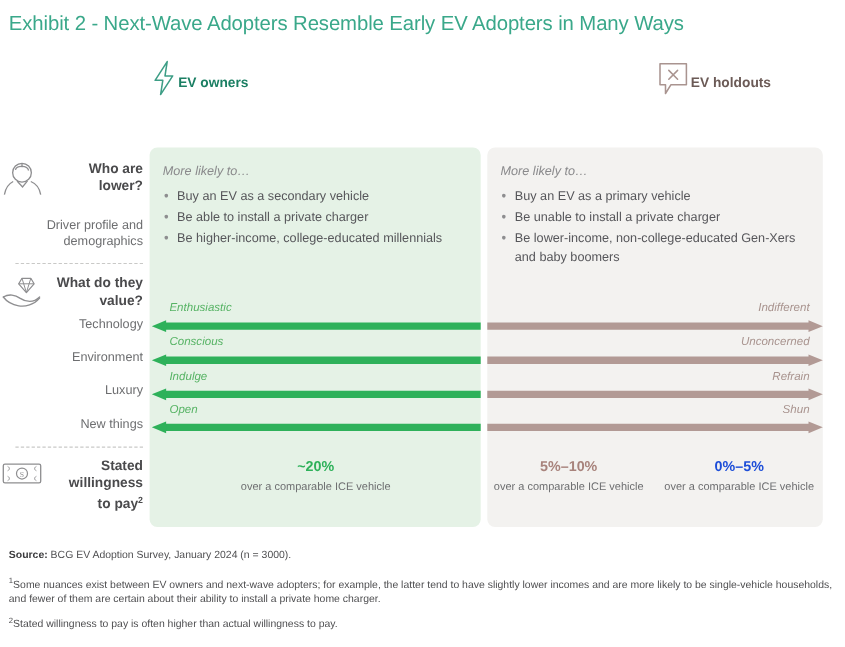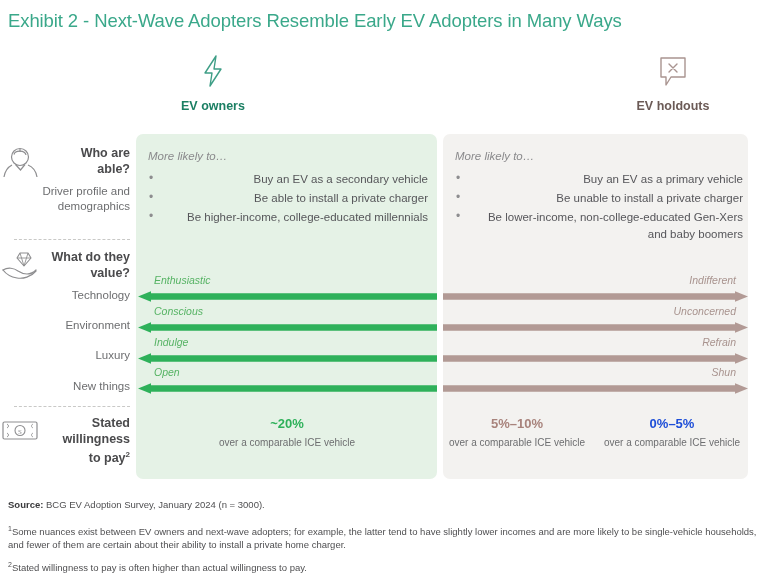--- a/index.html
+++ b/index.html
@@ -19,21 +19,21 @@
     font-size: 18.5px;
     color: #3aa88a;
     letter-spacing: -0.1px;
     white-space: nowrap;
   }
 
   
   .col-headers { position: absolute; left: 136px; top: 52px; width: 614px; height: 76px; }
   .col-head {
     position: absolute; top: 0; width: 154px;
-    display: flex; flex-direction: column; align-items: center;
+    display: flex; flex-direction: row; align-items: center;
   }
   .col-head .ico { height: 38px; display:flex; align-items:center; justify-content:center; }
   .col-head .lbl {
     margin-top: 9px; font-size: 12.5px; font-weight: bold;
     text-align: center; line-height: 15px;
   }
   .ch0 { left: 0px; }
   .ch1 { left: 154px; }
   .ch2 { left: 307px; }
   .ch3 { left: 460px; }
@@ -57,35 +57,35 @@
   .side-head {
     display: flex; align-items: flex-start; justify-content: flex-end; gap: 6px;
   }
   .side-head .sico { flex: 0 0 auto; }
   .side-head .stitle {
     font-size: 12.5px; font-weight: bold; color: #4a4a4c;
     text-align: right; line-height: 15.5px;
   }
   .side-sub {
     font-size: 11.5px; color: #6d6e70; text-align: right;
-    line-height: 15px; margin-top: 0; padding-left: 4px;
+    line-height: 15px; margin-top: 13px; padding-left: 4px;
   }
   .side-row {
     font-size: 11.5px; color: #6d6e70; text-align: right;
     position: absolute; right: 0; width: 130px;
   }
   .dotted {
     position: absolute; left: 14px; width: 116px;
     border-top: 1px dashed #c9c9c7; height: 0;
   }
 
   
   .content-block { position: absolute; font-size: 11.5px; color: #56565a; }
   .mlt { font-style: italic; color: #8a8a8c; font-size: 11.5px; margin-bottom: 9px; }
-  ul.bl { list-style: none; text-align: right; }
+  ul.bl { list-style: none; }
   ul.bl li {
     position: relative; padding-left: 13px;
     line-height: 17px; margin-bottom: 2px;
   }
   ul.bl li::before {
     content: "\2022"; position: absolute; left: 1px; top: -1px;
     color: #8d8d8f; font-size: 12px;
   }
 
   
@@ -150,21 +150,21 @@
     <div class="side-head">
       <span class="sico">
         <svg width="42" height="34" viewBox="0 0 42 34">
             <circle cx="20" cy="11" r="8.5" fill="none" stroke="#8e8e90" stroke-width="1.2"></circle>
             <path d="M14 8.5 C15 4 25 4 26 9" fill="none" stroke="#8e8e90" stroke-width="1.2"></path>
             <path d="M20 3 L20 6" stroke="#8e8e90" stroke-width="1.2"></path>
             <path d="M12 19 C8 21 5 25 4 31 M28 19 C33 21 36 25 37 31" fill="none" stroke="#8e8e90" stroke-width="1.2"></path>
             <path d="M15.5 18.5 L20.5 24 L25 18.5" fill="none" stroke="#8e8e90" stroke-width="1.2"></path>
           </svg>
       </span>
-      <span class="stitle">Who are able?</span>
+      <span class="stitle">Who are lower?</span>
     </div>
     <div class="side-sub">Driver profile and demographics</div>
   </div>
 
   <div class="dotted" style="top:105px;"></div>
 
   <div class="side-sec" style="top:116px;">
     <div class="side-head">
       <span class="sico">
         <svg width="42" height="32" viewBox="0 0 42 32">

